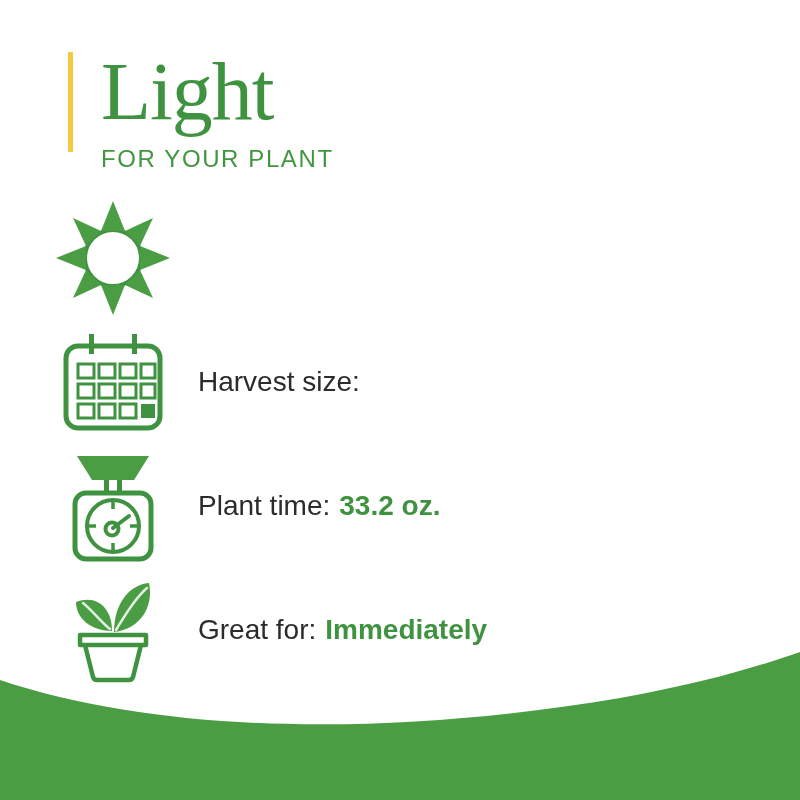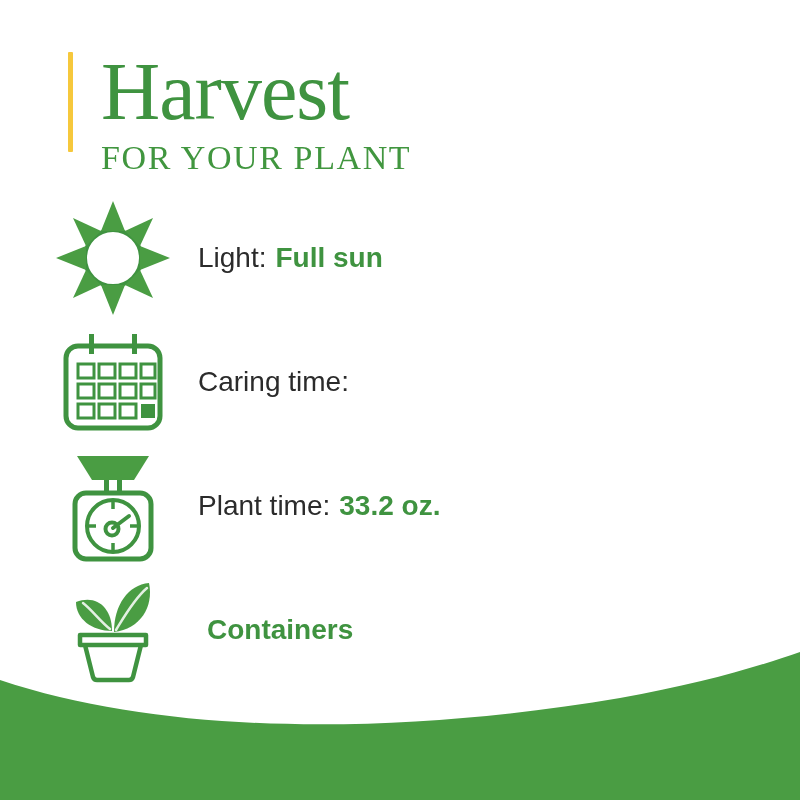--- a/index.html
+++ b/index.html
@@ -47,26 +47,26 @@
   .title {
     font-family: "Liberation Serif", "DejaVu Serif", serif;
     font-size: 82px;
     line-height: 0.92;
     color: #3f9340;
     font-weight: 400;
     letter-spacing: -1px;
   }
 
   .subtitle {
-    font-family: Liberation Serif, serif;
-    font-size: 34px;
+    font-family: Liberation Sans, sans-serif;
+    font-size: 24px;
     line-height: 1;
     color: #41963f;
     letter-spacing: 1.6px;
-    margin-top: 12px;
+    margin-top: 18px;
     white-space: nowrap;
   }
 
   
   .rows {
     position: absolute;
     left: 0;
     top: 196px;
     width: 800px;
   }
@@ -121,21 +121,21 @@
   }
 </style>
 </head>
 <body>
 
 <div id="infographic">
 
   <div class="header">
     <div class="accent-bar"></div>
     <div class="header-text">
-      <div class="title">Harvest</div>
+      <div class="title">Light</div>
       <div class="subtitle">FOR YOUR PLANT</div>
     </div>
   </div>
 
   <div class="rows">
 
     <div class="fact-row">
       <div class="icon-cell">
         <svg width="118" height="118" viewBox="0 0 118 118" aria-hidden="true">
           <circle cx="59" cy="59" r="28" fill="none" stroke="#3f9340" stroke-width="4"></circle>
@@ -151,24 +151,20 @@
 
             <polygon points="99,19 86,47 71,32"></polygon>
 
             <polygon points="99,99 71,86 86,71"></polygon>
 
             <polygon points="19,99 32,71 47,86"></polygon>
 
             <polygon points="19,19 47,32 32,47"></polygon>
           </g>
         </svg>
-      </div>
-      <div class="text-cell">
-        <span class="fact-label">Light:</span>
-        <span class="fact-value">Full sun</span>
       </div>
     </div>
 
     <div class="fact-row">
       <div class="icon-cell">
         <svg width="106" height="100" viewBox="0 0 106 100" aria-hidden="true">
 
           <rect x="29" y="2" width="5" height="20" fill="#3f9340"></rect>
           <rect x="72" y="2" width="5" height="20" fill="#3f9340"></rect>
 
@@ -187,21 +183,21 @@
 
             <rect x="18" y="72" width="16" height="14"></rect>
             <rect x="39" y="72" width="16" height="14"></rect>
             <rect x="60" y="72" width="16" height="14"></rect>
           </g>
 
           <rect x="81" y="72" width="14" height="14" fill="#3f9340"></rect>
         </svg>
       </div>
       <div class="text-cell">
-        <span class="fact-label">Caring time:</span>
+        <span class="fact-label">Harvest size:</span>
       </div>
     </div>
 
     <div class="fact-row">
       <div class="icon-cell">
         <svg width="100" height="112" viewBox="0 0 100 112" aria-hidden="true">
 
           <polygon points="14,6 86,6 71,30 29,30" fill="#4a9d43"></polygon>
 
           <rect x="41" y="30" width="5" height="14" fill="#3f9340"></rect>
@@ -237,21 +233,22 @@
 
           <path d="M52,55 C52,28 66,8 87,6 C92,30 78,52 52,55 Z" fill="#4a9d43"></path>
           <path d="M54,53 C62,40 72,22 85,11" fill="none" stroke="#ffffff" stroke-width="2.5" stroke-linecap="round" opacity="0.85"></path>
 
           <path d="M18,58 L84,58 L84,68 L18,68 Z" fill="none" stroke="#3f9340" stroke-width="4.5" stroke-linejoin="round"></path>
 
           <path d="M23,68 L31,100 Q32,103 35,103 L67,103 Q70,103 71,100 L79,68" fill="none" stroke="#3f9340" stroke-width="4.5" stroke-linejoin="round"></path>
         </svg>
       </div>
       <div class="text-cell">
-        <span class="fact-value">Containers</span>
+        <span class="fact-label">Great for:</span>
+        <span class="fact-value">Immediately</span>
       </div>
     </div>
 
   </div>
 
   <svg class="footer-wave" viewBox="0 0 800 160" preserveAspectRatio="none">
     <path d="M0,40 C180,100 420,92 620,58 C700,44 760,26 800,12 L800,160 L0,160 Z" fill="#4a9d43"></path>
   </svg>
 
 </div>

